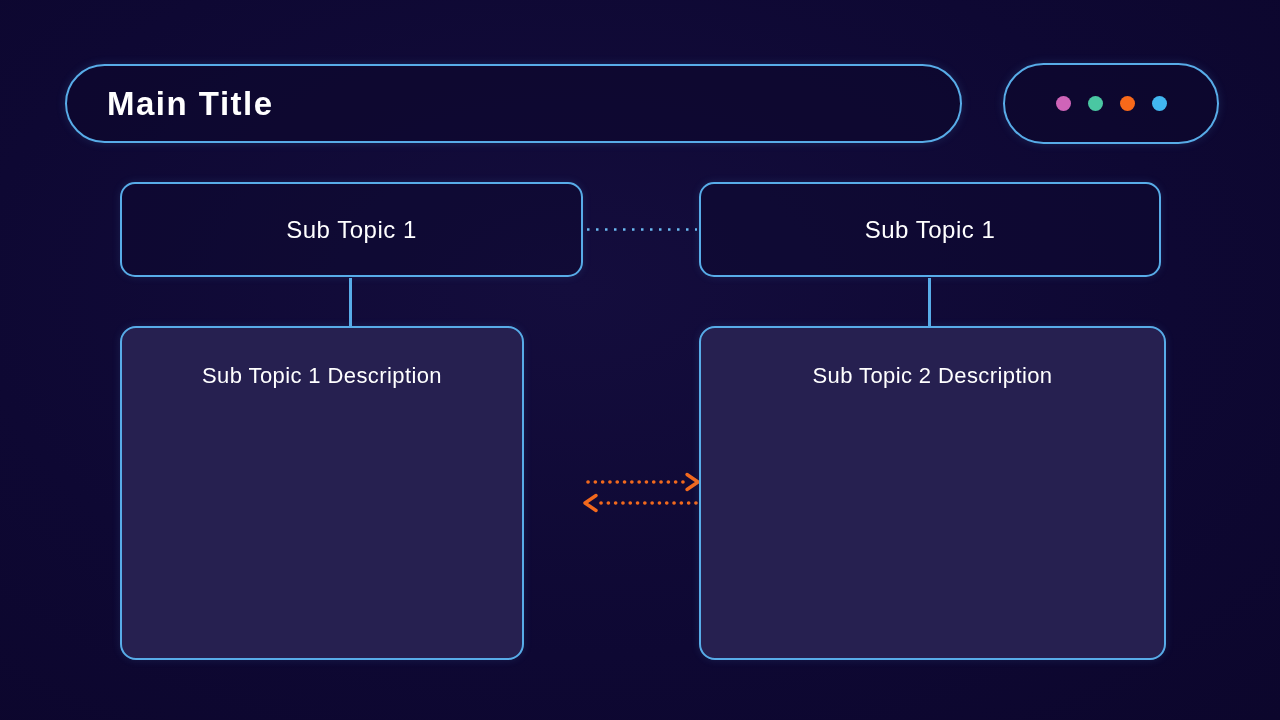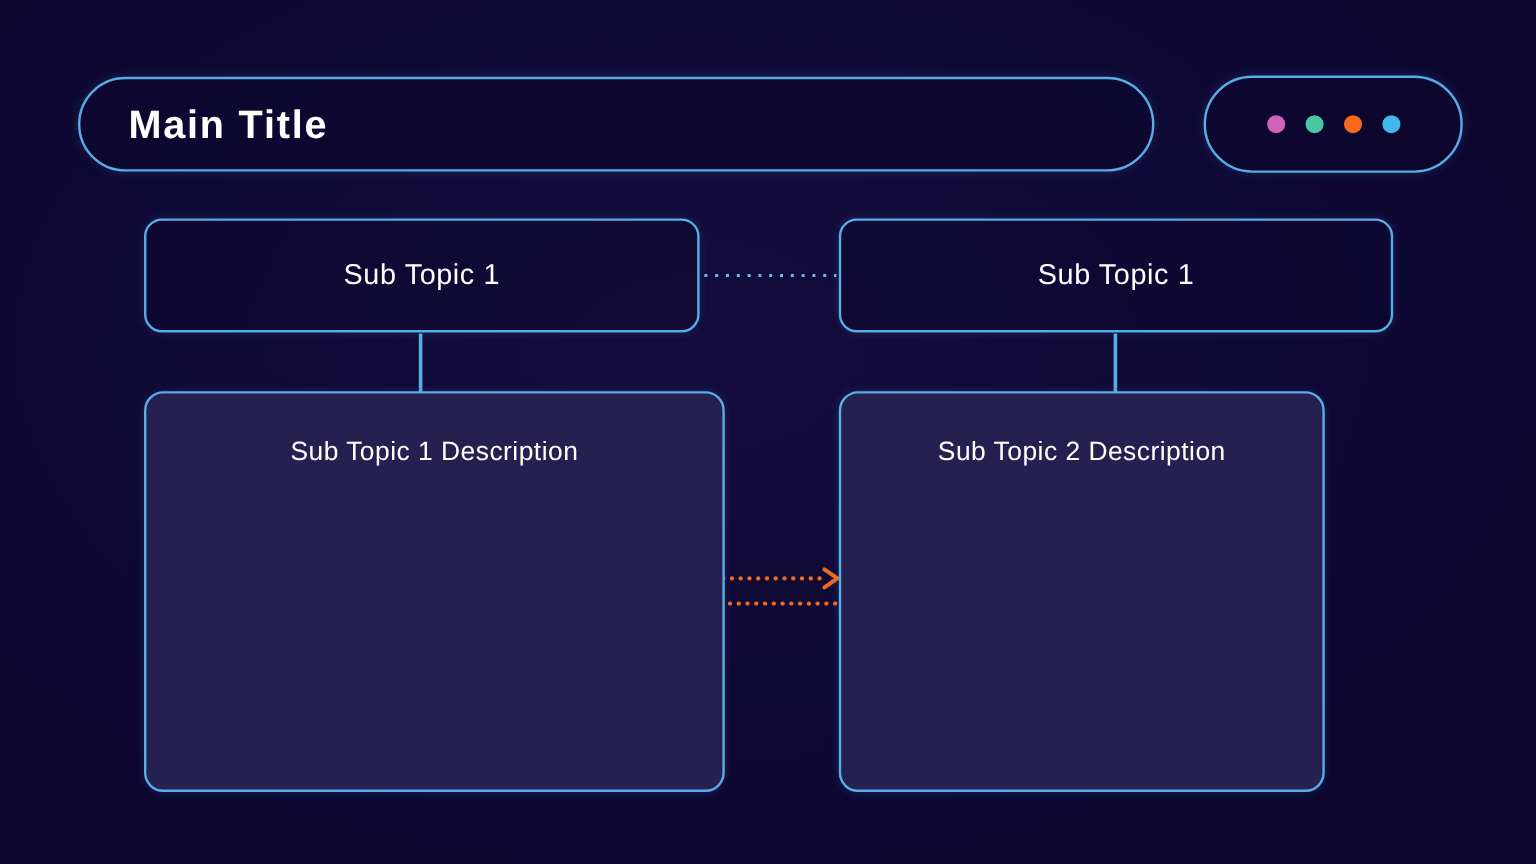--- a/index.html
+++ b/index.html
@@ -78,22 +78,22 @@
     position: absolute;
     height: 334px;
     border: 2px solid #58ace8;
     border-radius: 16px;
     background: #262050;
     display: flex;
     justify-content: center;
     padding-top: 35px;
     box-shadow: 0 0 8px rgba(80,160,230,0.15);
   }
-  .desc-box.left  { left: 120px; top: 326px; width: 484px; }
-  .desc-box.right { left: 699px; top: 326px; width: 405px; }
+  .desc-box.left  { left: 120px; top: 326px; width: 404px; }
+  .desc-box.right { left: 699px; top: 326px; width: 467px; }
   .desc-label {
     color: #ffffff;
     font-size: 22px;
     font-weight: 500;
     letter-spacing: 0.4px;
   }
 
   
   .connectors {
     position: absolute;

